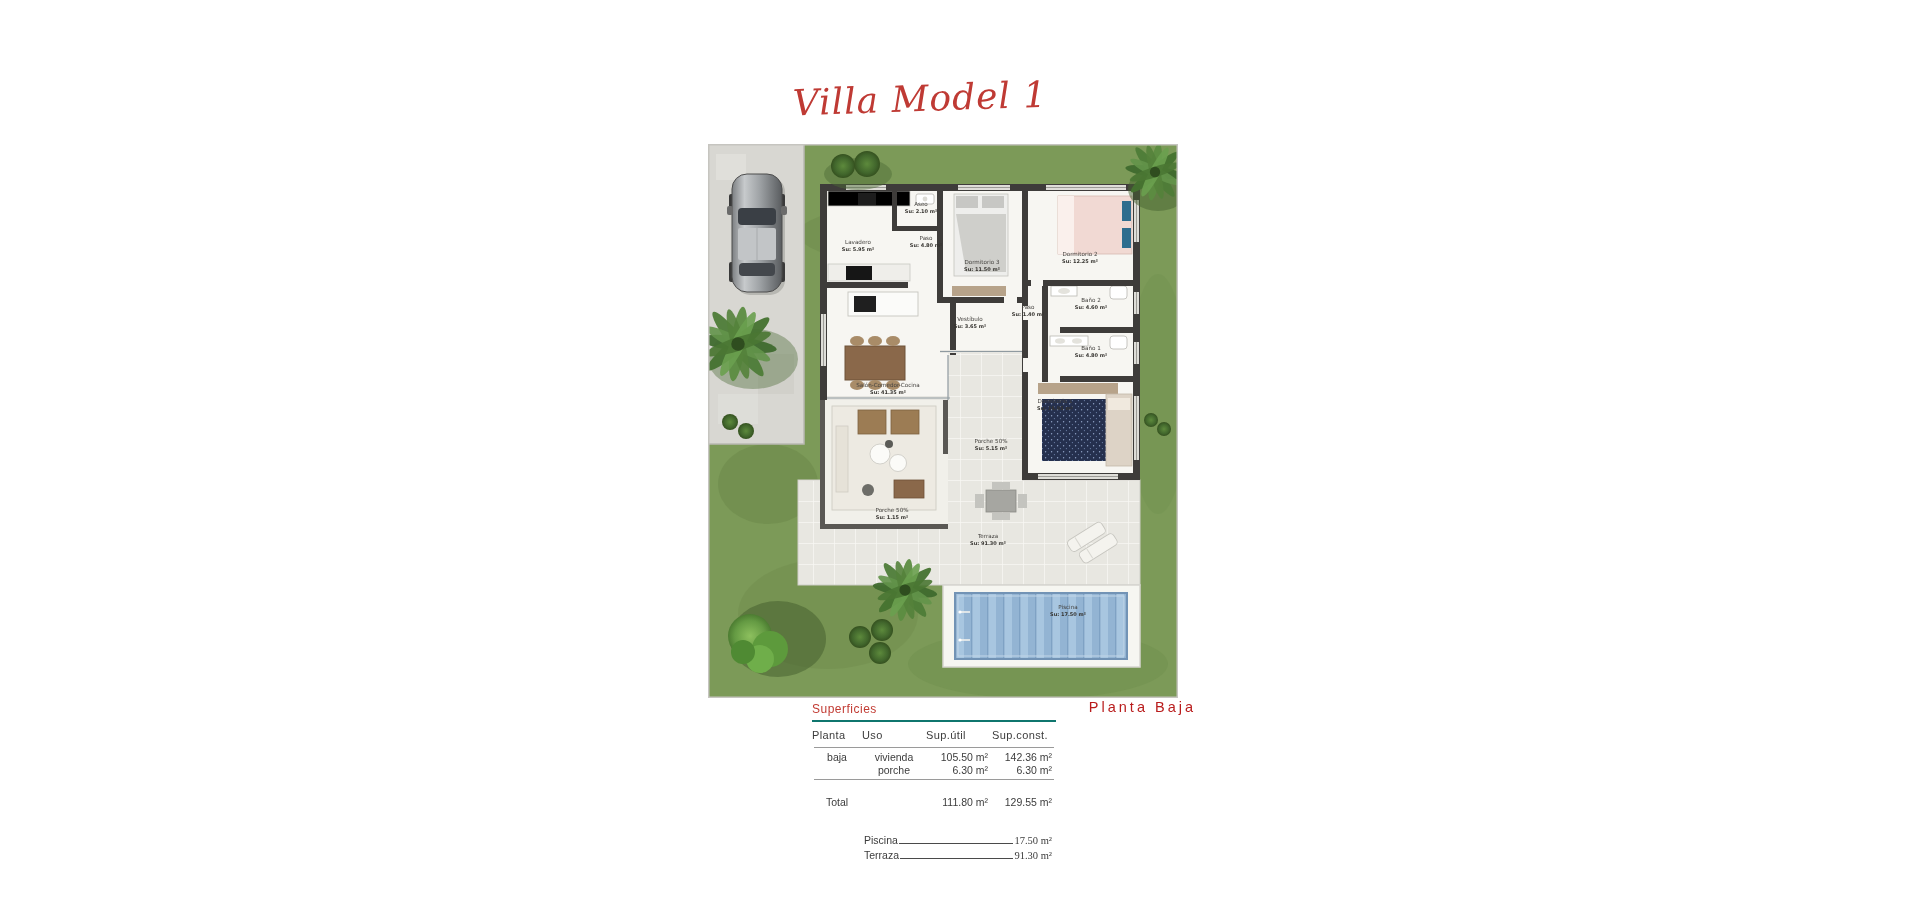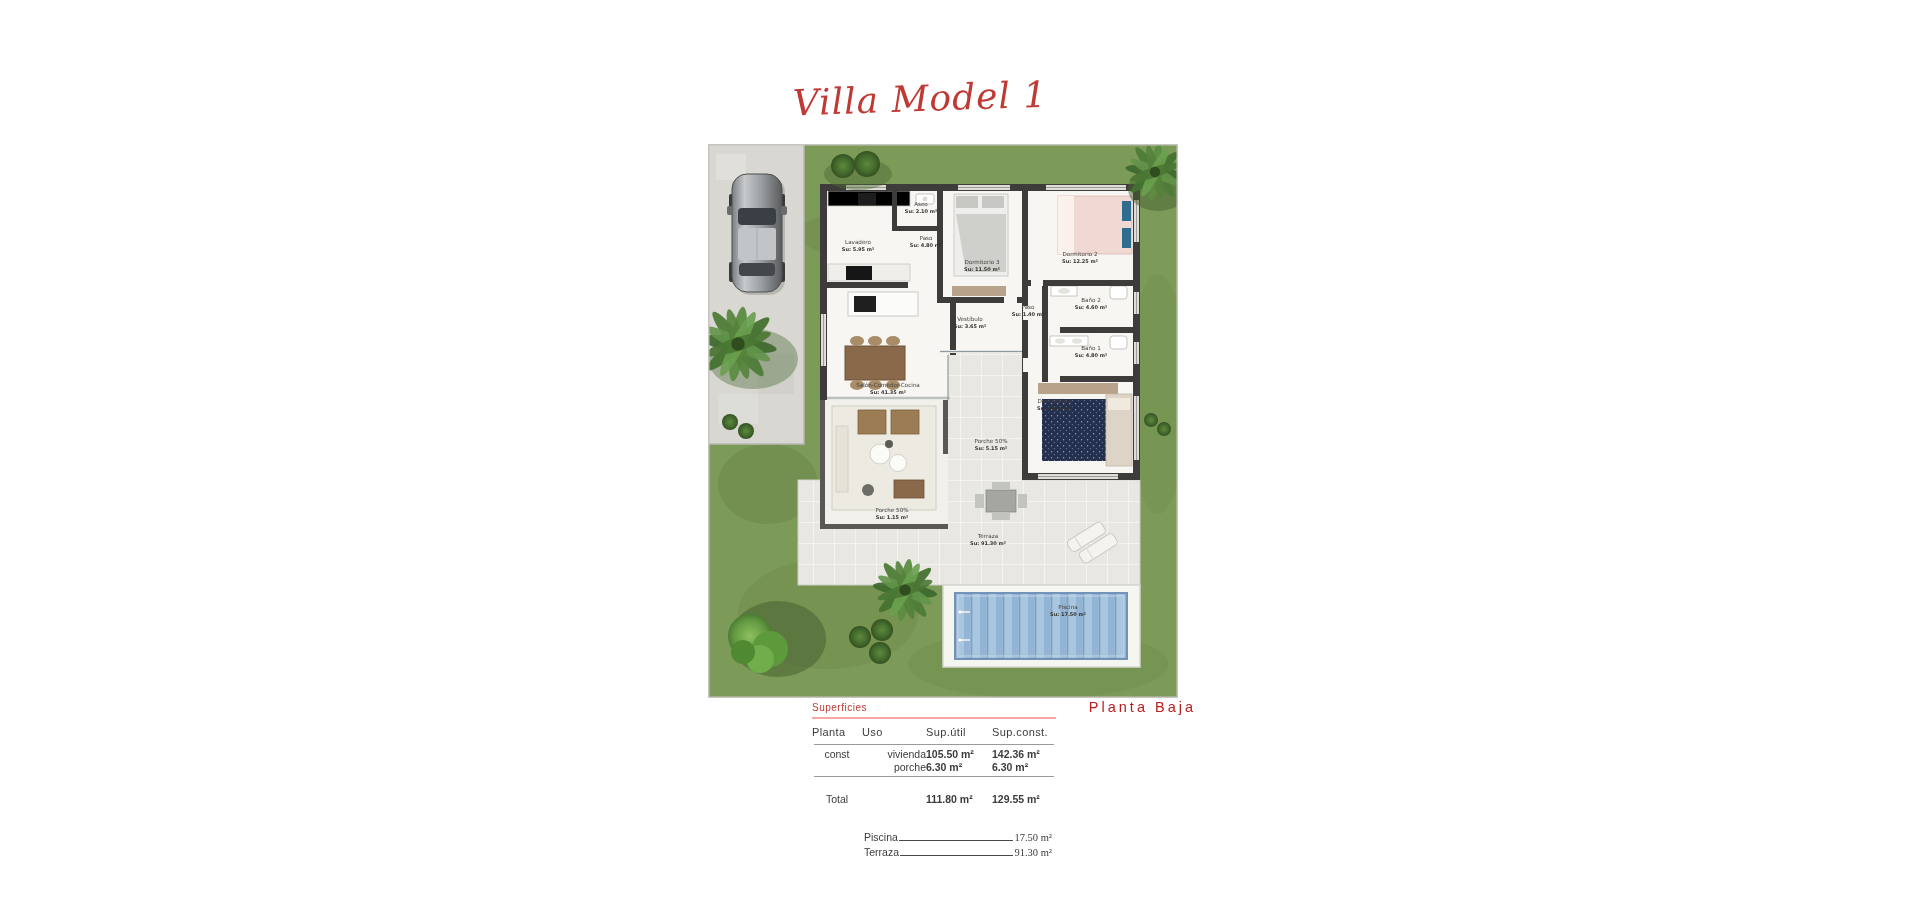--- a/index.html
+++ b/index.html
@@ -17,30 +17,30 @@
 
   .room-label{font-family:"DejaVu Sans", sans-serif;font-size:5.6px;fill:#44423f;text-anchor:middle;}
   .room-label .area{font-size:5px;font-weight:bold;fill:#35332f;}
 
   
   .floor-label{position:absolute;left:1086px;top:699px;width:110px;font-size:14.5px;color:#b91c1c;
     letter-spacing:3px;text-align:right;}
 
   
   .surfaces{position:absolute;left:812px;top:702px;width:246px;color:#3c3c3c;}
-  .s-heading{font-size:10px;color:#c23b33;padding-bottom:4px;border-bottom:2px solid #fca5a5;
+  .s-heading{font-size:12px;color:#c23b33;padding-bottom:4px;border-bottom:2px solid #0f766e;
     letter-spacing:0.5px;width:244px;}
   .s-row{display:grid;grid-template-columns:50px 64px 66px 64px;align-items:baseline;
     font-size:10.5px;line-height:13px;}
   .s-row.s-head{font-size:11px;margin-top:7px;padding-bottom:3px;letter-spacing:0.4px;}
   .s-head > span{text-align:left;}
   .s-rule{width:240px;border-bottom:1px solid #9a9a9a;margin:2px 0 3px 2px;}
   .c-planta{text-align:center;}
-  .c-uso{text-align:right;}
-  .c-util,.c-const{text-align:left;padding-right:4px;font-weight:bold;}
+  .c-uso{text-align:center;}
+  .c-util,.c-const{text-align:right;padding-right:4px;}
   .s-total{margin-top:16px;}
   .s-extras{margin-top:24px;margin-left:52px;width:188px;}
   .extra-line{display:flex;align-items:baseline;font-size:10.5px;line-height:14px;}
   .extra-leader{flex:1;border-bottom:1px solid #4a4a4a;margin:0 1px 2px 1px;height:9px;}
   .extra-value{white-space:nowrap;font-family:Liberation Serif, serif;}
 </style>
 </head>
 <body>
 
 <div class="page">
@@ -331,21 +331,21 @@
 
     <div class="s-row s-head">
       <span>Planta</span>
       <span>Uso</span>
       <span>Sup.útil</span>
       <span>Sup.const.</span>
     </div>
     <div class="s-rule"></div>
 
     <div class="s-row">
-      <span class="c-planta">const</span>
+      <span class="c-planta">baja</span>
       <span class="c-uso">vivienda</span>
       <span class="c-util">105.50 m²</span>
       <span class="c-const">142.36 m²</span>
     </div>
     <div class="s-row">
       <span class="c-planta"></span>
       <span class="c-uso">porche</span>
       <span class="c-util">6.30 m²</span>
       <span class="c-const">6.30 m²</span>
     </div>

